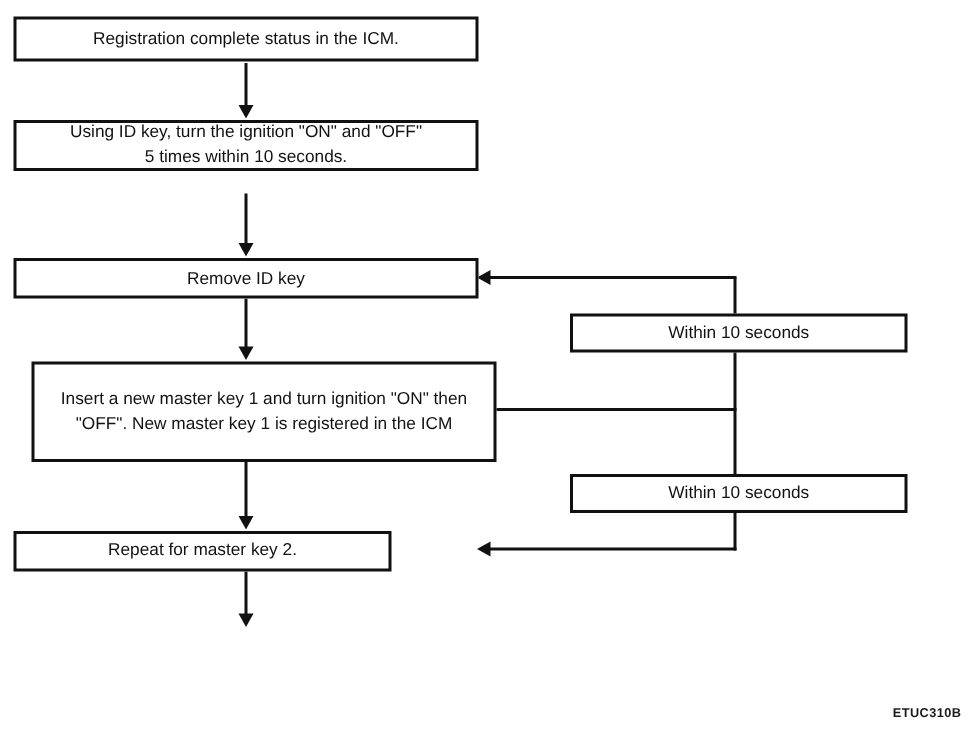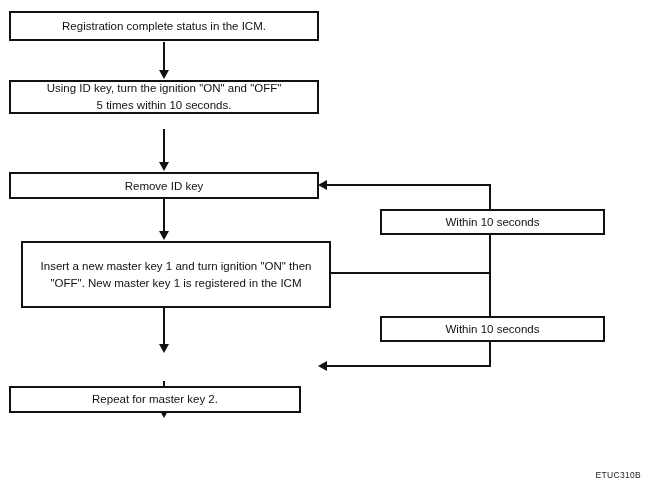--- a/index.html
+++ b/index.html
@@ -35,21 +35,21 @@
   }
   .node-text {
     display: block;
     white-space: pre-line;
   }
   
   #node-registration { left: 9px;  top: 11px;  width: 310px; height: 30px; }
   #node-ignition     { left: 9px;  top: 80px;  width: 310px; height: 34px; }
   #node-remove-key   { left: 9px;  top: 172px; width: 310px; height: 27px; align-items: flex-end; }
   #node-insert-key   { left: 9px;  top: 241px; width: 310px; height: 67px; margin-left: 12px; }
-  #node-repeat-key   { left: 9px;  top: 354px; width: 292px; height: 27px; margin-top: 32px; }
+  #node-repeat-key   { left: 9px;  top: 354px; width: 252px; height: 27px; }
   #node-complete     { left: 9px;  top: 419px; width: 310px; height: 28px; }
   
   #node-within-1 { left: 380px; top: 209px; width: 225px; height: 26px; }
   #node-within-2 { left: 380px; top: 316px; width: 225px; height: 26px; }
 
   
   .conn {
     position: absolute;
     background: #111111;
     z-index: 1;
@@ -101,21 +101,21 @@
   #loop-mid-head { left: 318px; top: 268px; }
   
   #loop-bot-h { left: 322px; top: 365px; width: 169px; }
   #loop-bot-head { left: 318px; top: 361px; }
 
   #figure-code {
     position: absolute;
     right: 9px;
     bottom: 8px;
     font-size: 8.5px;
-    font-weight: normal;
+    font-weight: bold;
     letter-spacing: 0.3px;
     color: #1a1a1a;
     margin-left: 44px;
   }
 </style>
 </head>
 <body>
 
 <div id="diagram">
 

